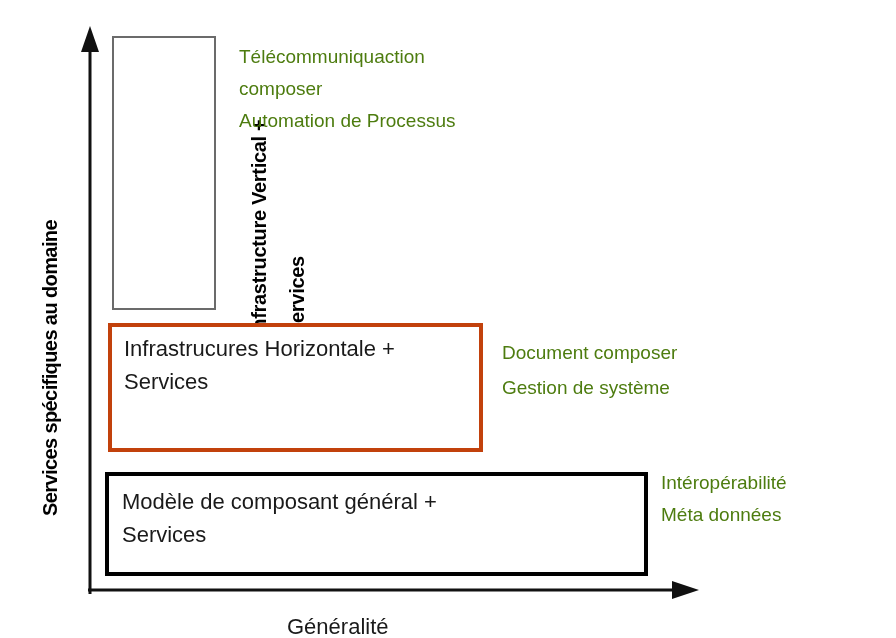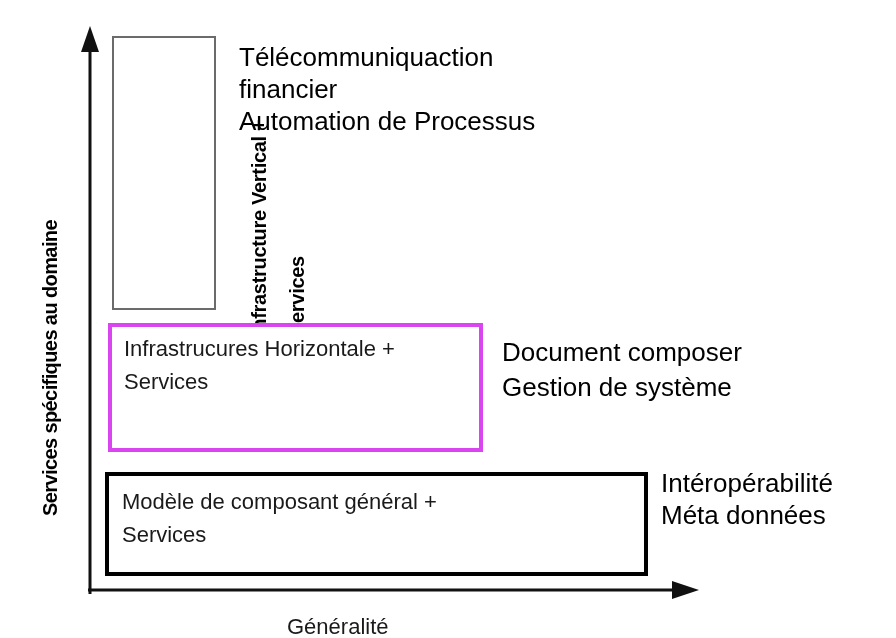--- a/index.html
+++ b/index.html
@@ -40,21 +40,21 @@
     background: #fff;
   }
   .box-vertical {
     left: 112px; top: 36px;
     width: 104px; height: 274px;
     border: 2px solid #6b6b6b;
   }
   .box-horizontal {
     left: 108px; top: 323px;
     width: 375px; height: 129px;
-    border: 4px solid #d946ef;
+    border: 4px solid #c2410c;
   }
   .box-general {
     left: 105px; top: 472px;
     width: 543px; height: 104px;
     border: 4px solid #000;
   }
   .rot-label {
     position: absolute;
     left: 164px; top: 173px;
     width: 250px;
@@ -68,23 +68,23 @@
   }
   .box-text {
     font-size: 22px;
     line-height: 33px;
     color: #1a1a1a;
   }
   .box-horizontal .box-text { padding: 5px 8px 0 12px; }
   .box-general .box-text { padding: 9px 24px 0 13px; }
   .annotation {
     position: absolute;
-    font-size: 26px;
+    font-size: 19px;
     line-height: 32px;
-    color: #000000;
+    color: #4d7c0f;
     white-space: nowrap;
   }
   .ann-vertical  { left: 239px; top: 41px; }
   .ann-horizontal { left: 502px; top: 335px; line-height: 35px; }
   .ann-general   { left: 661px; top: 467px; }
 </style>
 </head>
 <body>
 
 <div class="canvas">
@@ -115,21 +115,21 @@
 
   <div class="dbox box-general">
     <div class="box-text">
       <div>Modèle de composant général +</div>
       <div>Services</div>
     </div>
   </div>
 
   <div class="annotation ann-vertical">
     <div>Télécommuniquaction</div>
-    <div>financier</div>
+    <div>composer</div>
     <div>Automation de Processus</div>
   </div>
 
   <div class="annotation ann-general">
     <div>Intéropérabilité</div>
     <div>Méta données</div>
   </div>
 
   <div class="annotation ann-horizontal">
     <div>Document composer</div>

